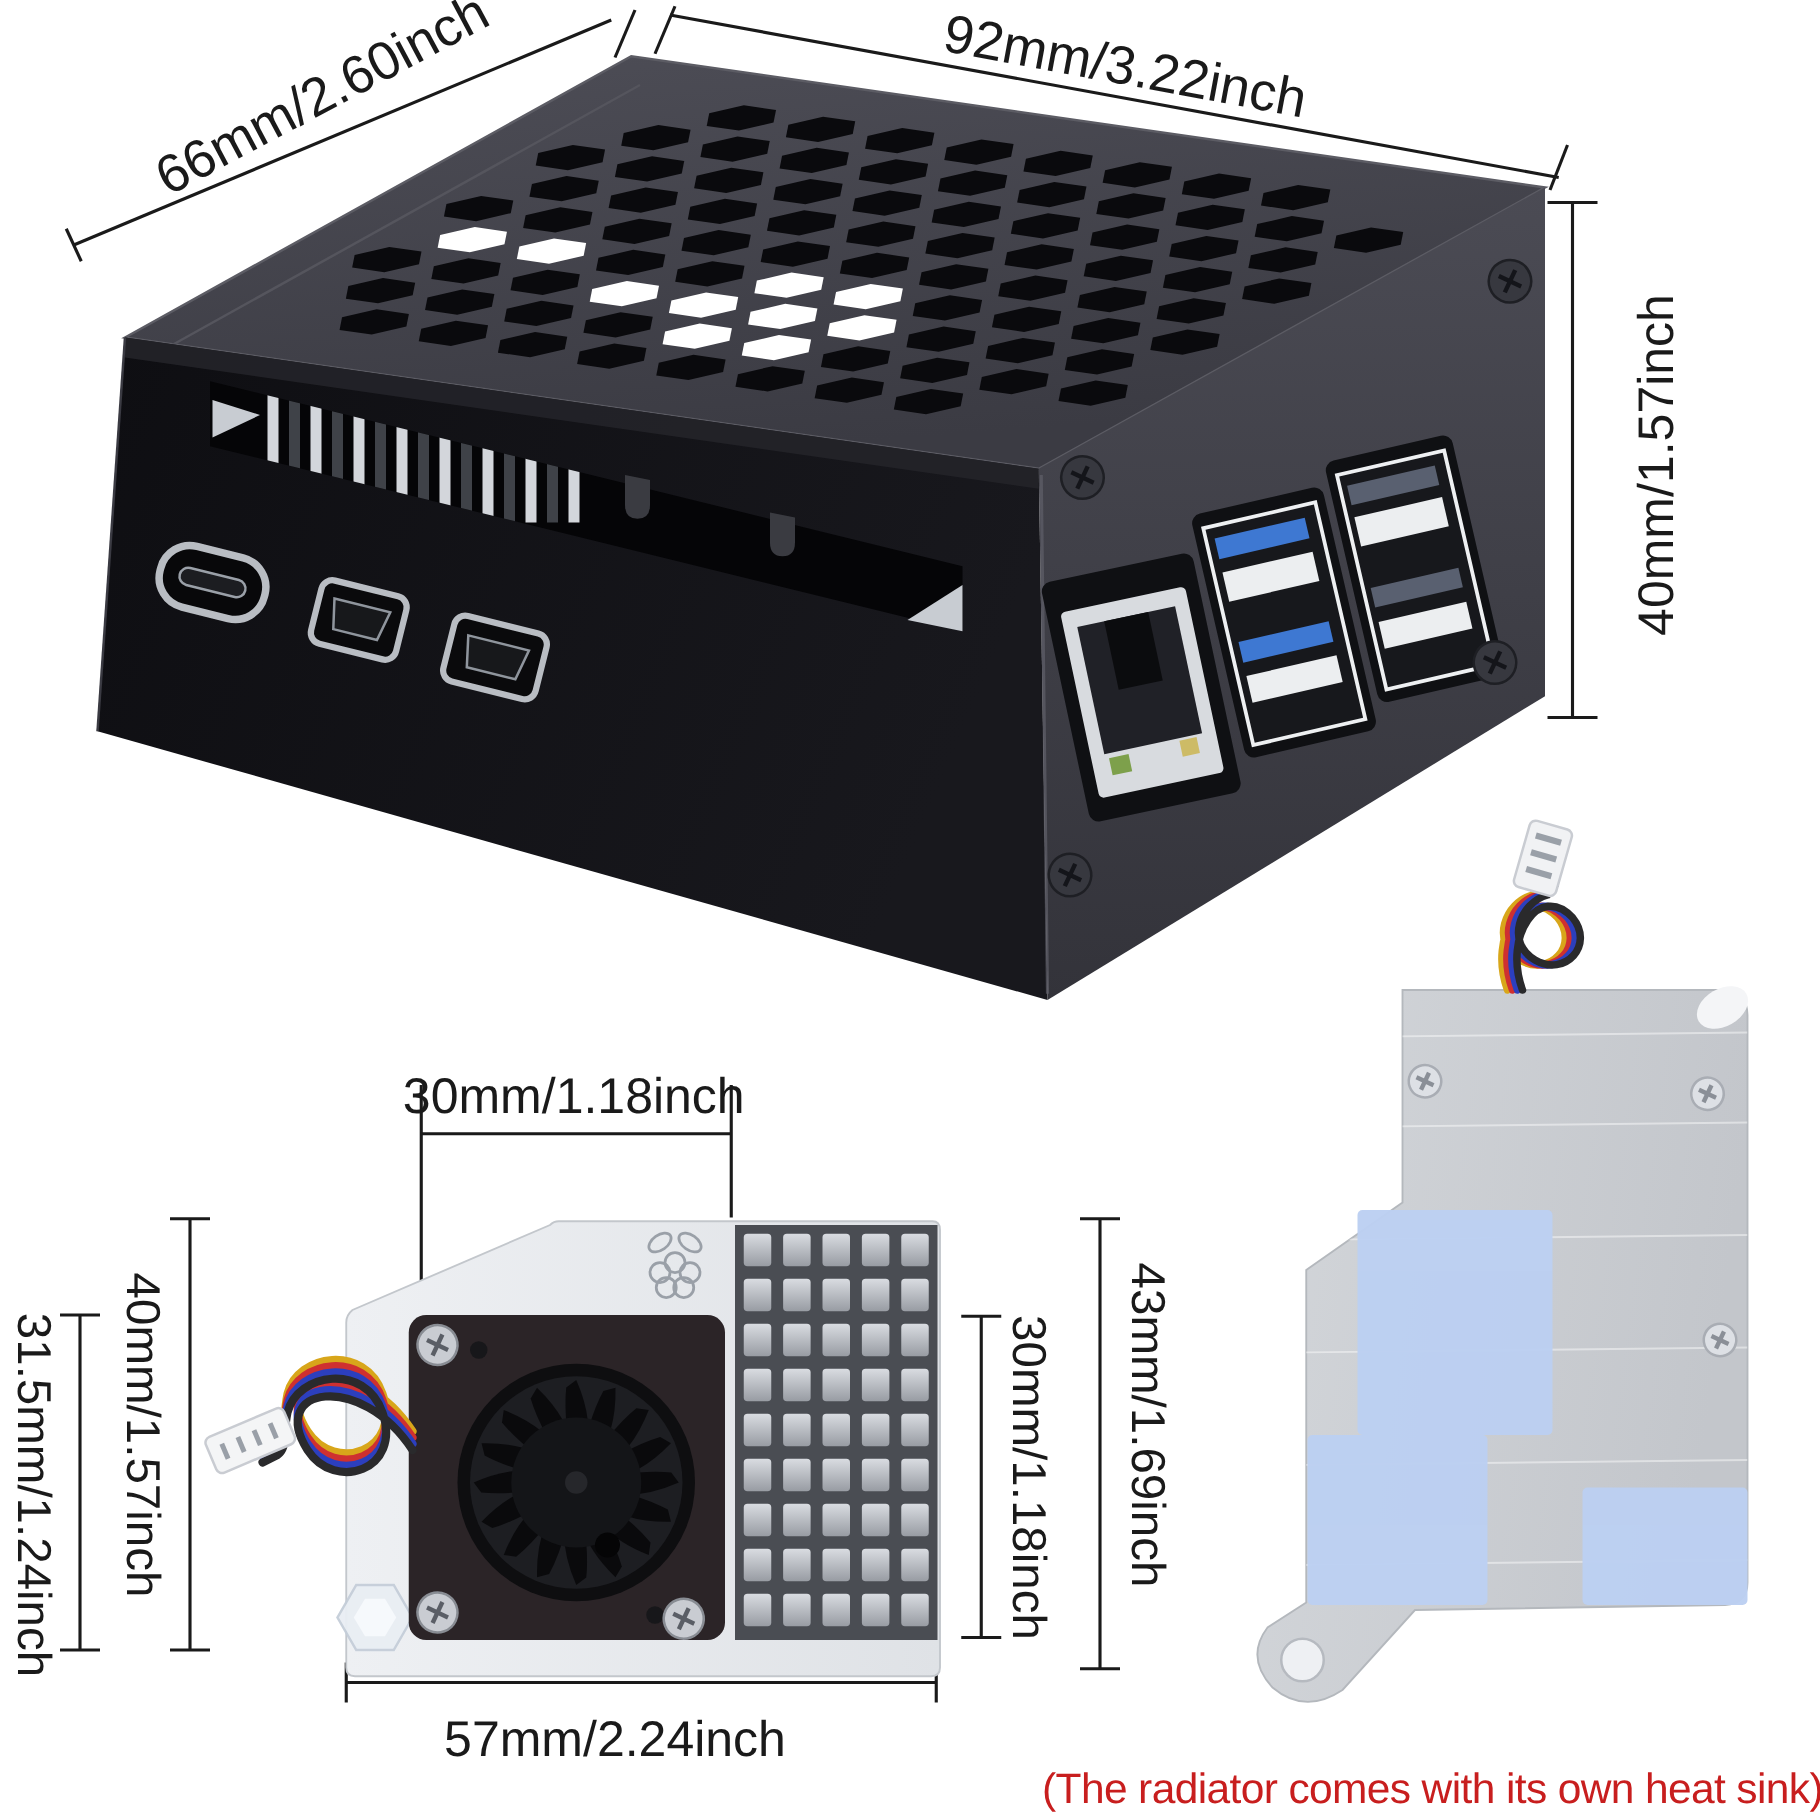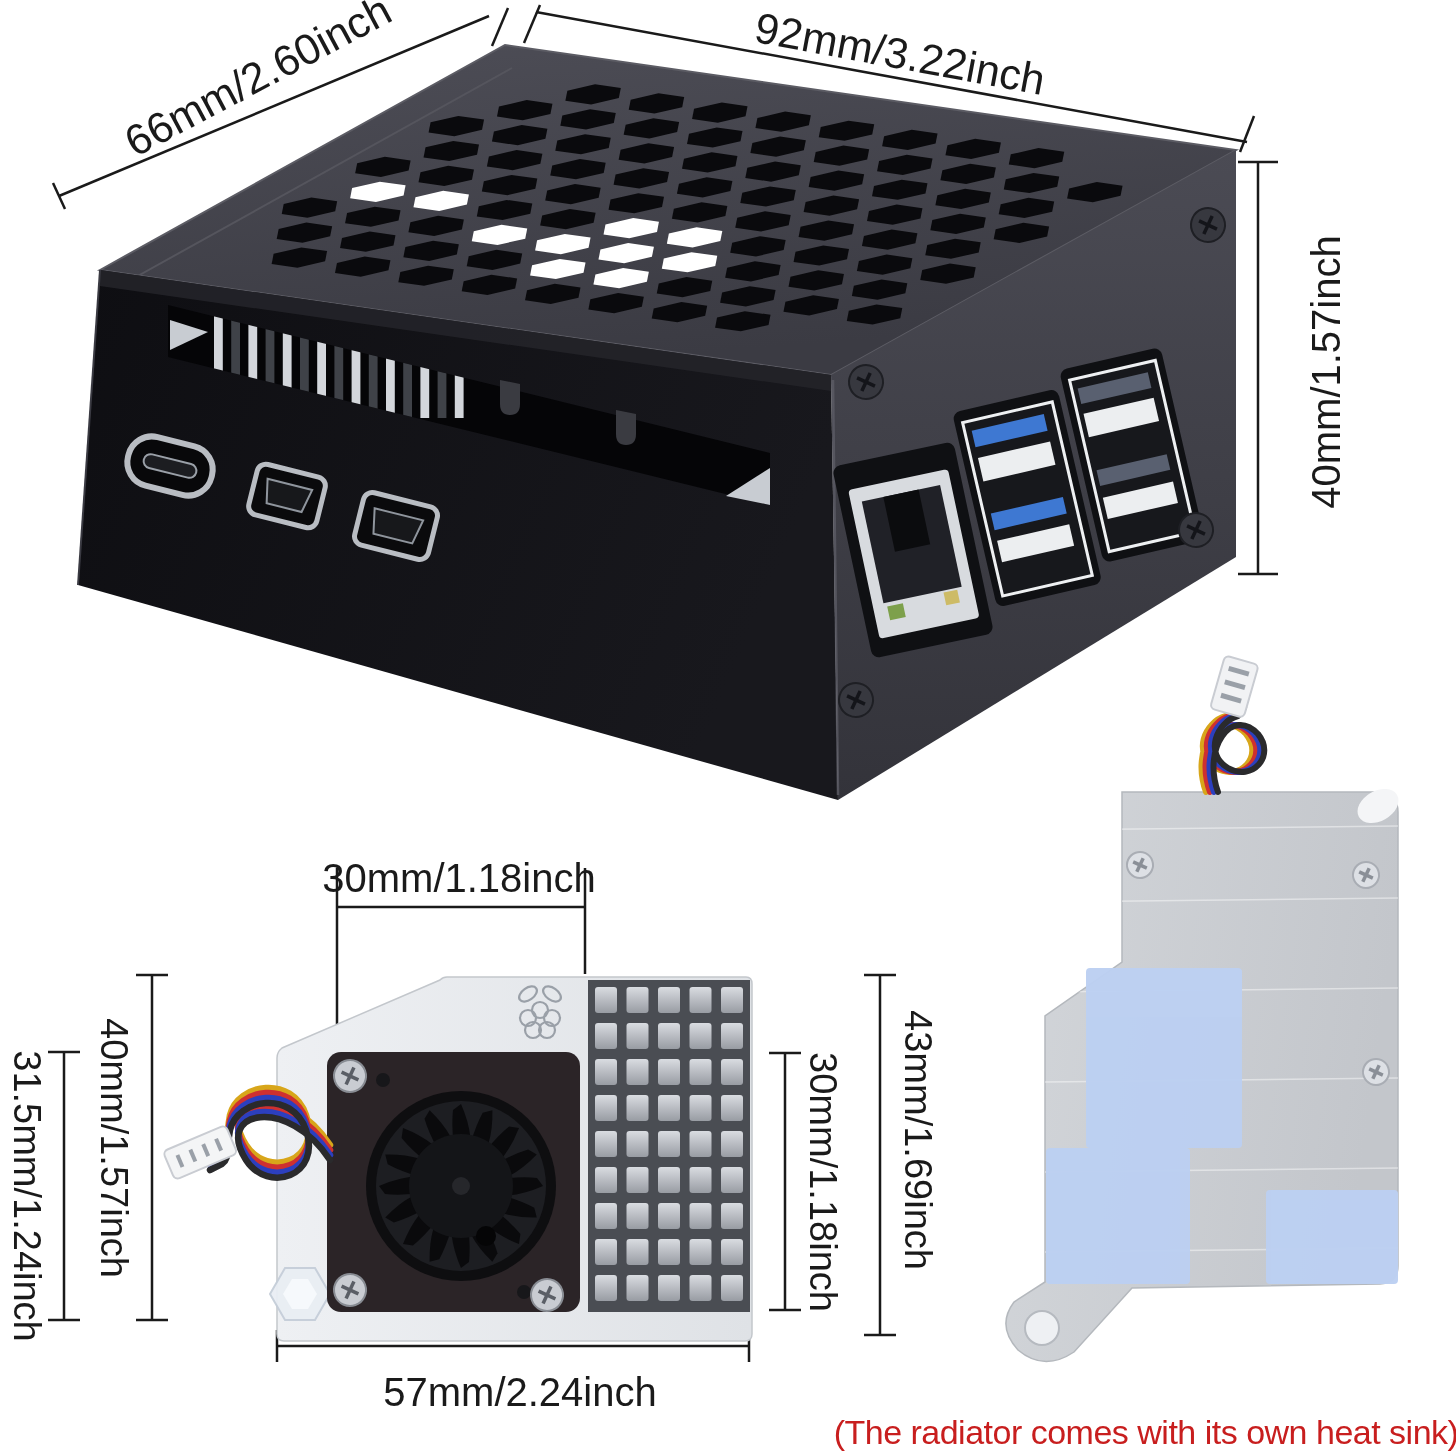--- a/index.html
+++ b/index.html
@@ -460,20 +460,20 @@
       <rect x="1224" y="682" width="21" height="5" fill="#9aa0a8"></rect>
       <rect x="1224" y="696" width="21" height="5" fill="#9aa0a8"></rect>
     </g>
   </g>
 </svg>
 
 <div class="dim-label big" style="left:258px;top:76px;--r:-28deg">66mm/2.60inch</div>
 <div class="dim-label big" style="left:900px;top:54px;--r:10.5deg">92mm/3.22inch</div>
 <div class="dim-label" style="left:1326px;top:372px;--r:-90deg">40mm/1.57inch</div>
 <div class="dim-label" style="left:459px;top:878px">30mm/1.18inch</div>
-<div class="dim-label" style="left:520px;top:1392px">57mm/2.24inch</div>
+<div class="dim-label" style="left:492px;top:1392px">57mm/2.24inch</div>
 <div class="dim-label side" style="left:26px;top:1196px;--r:90deg">31.5mm/1.24inch</div>
 <div class="dim-label side" style="left:113px;top:1148px;--r:90deg">40mm/1.57inch</div>
 <div class="dim-label side" style="left:822px;top:1182px;--r:90deg">30mm/1.18inch</div>
 <div class="dim-label side" style="left:917px;top:1140px;--r:90deg">43mm/1.69inch</div>
 <div class="caption" style="left: 1146px; top: 1432px; color: rgb(200, 30, 30);">(The radiator comes with its own heat sink)</div>
 
 </div>
 
 </body></html>

